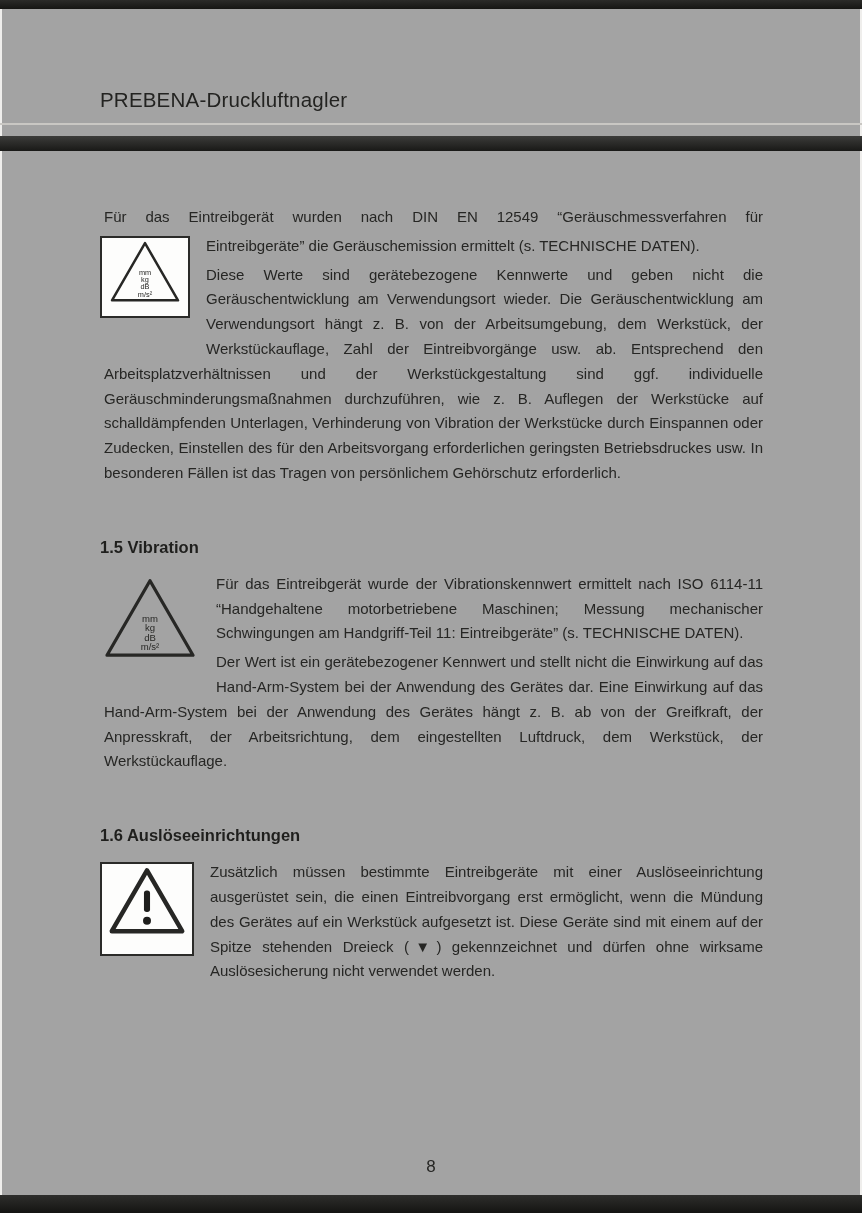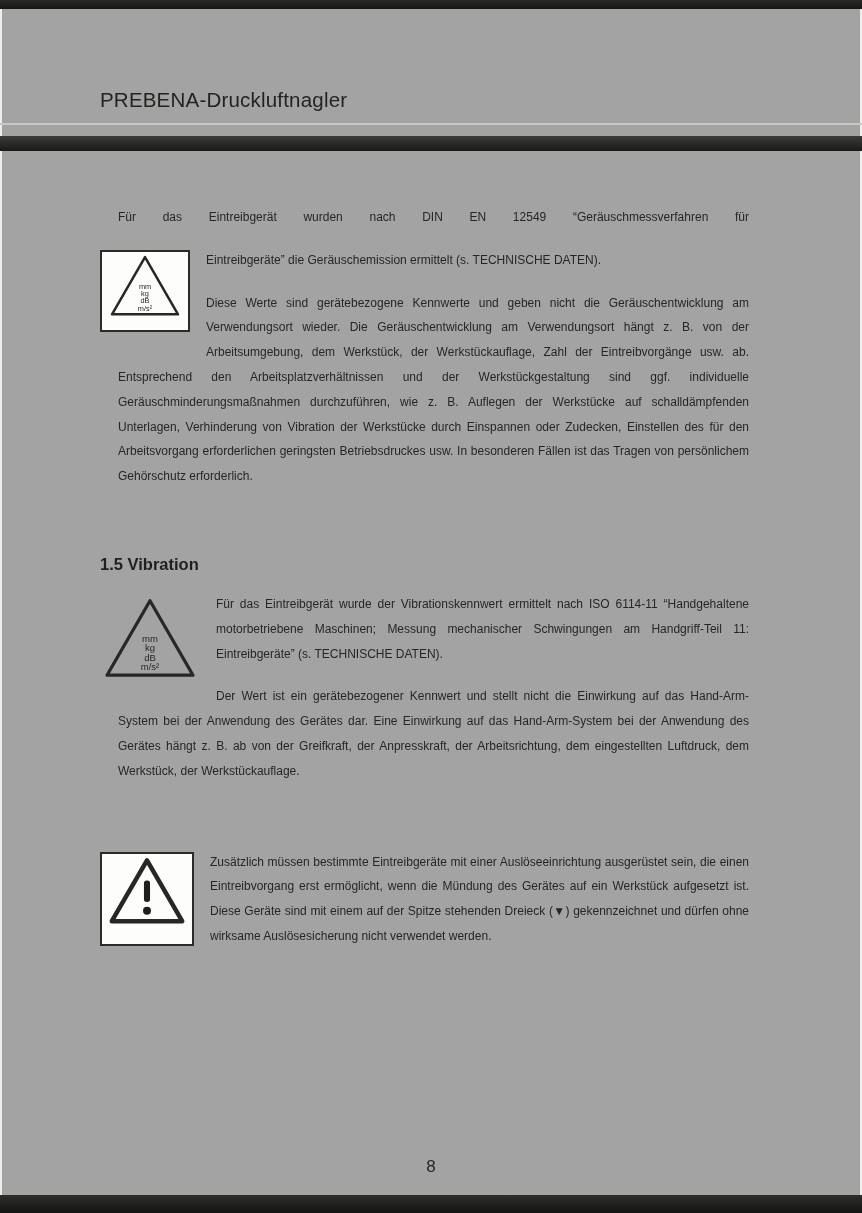--- a/index.html
+++ b/index.html
@@ -43,22 +43,22 @@
   .main { padding: 0 95px 0 100px; color: #262624; }
   .sec { margin-top: 54px; }
   .sec + .sec { margin-top: 48px; }
   .sec-heading {
     margin: 0 0 15px 0;
     font-size: 16.5px;
     font-weight: bold;
     color: #1f1f1d;
   }
   .para {
-    margin: 18px;
-    font-size: 12px;
+    margin: 4px;
+    font-size: 15px;
     line-height: 24.8px;
     text-align: justify;
     hyphens: auto;
     color: #262624;
   }
   .lead { text-align-last: justify; }
   .flow::after { content: ""; display: block; clear: both; }
   .icon-float { float: left; margin: 2px 16px 20px 0; }
   .icon-box {
     display: flex; justify-content: center;
@@ -132,20 +132,21 @@
             <text class="tri-text" x="50" y="70" font-size="10" text-anchor="middle">dB</text>
             <text class="tri-text" x="50" y="80" font-size="10" text-anchor="middle">m/s²</text>
           </svg>
         </div>
         <p class="para">Für das Eintreibgerät wurde der Vibrationskennwert ermittelt nach ISO 6114-11 “Handgehaltene motorbetriebene Maschinen; Messung mechanischer Schwingungen am Handgriff-Teil 11: Eintreibgeräte” (s. TECHNISCHE DATEN).</p>
         <p class="para">Der Wert ist ein gerätebezogener Kennwert und stellt nicht die Einwirkung auf das Hand-Arm-System bei der Anwendung des Gerätes dar. Eine Einwirkung auf das Hand-Arm-System bei der Anwendung des Gerätes hängt z. B. ab von der Greifkraft, der Anpresskraft, der Arbeitsrichtung, dem eingestellten Luftdruck, dem Werkstück, der Werkstückauflage.</p>
       </div>
     </section>
 
     <section class="sec">
+      <h2 class="sec-heading">1.6 Auslöseeinrichtungen</h2>
       <div class="flow">
         <div class="icon-float icon-box box-warning">
           <svg width="80" height="72" viewBox="0 0 100 90" aria-hidden="true">
             <polygon class="tri-outline thick" points="50,8 94,84 6,84"></polygon>
             <rect class="excl-shape" x="46.2" y="33" width="7.6" height="27" rx="3.4"></rect>
             <circle class="excl-shape" cx="50" cy="71" r="5"></circle>
           </svg>
         </div>
         <p class="para">Zusätzlich müssen bestimmte Eintreibgeräte mit einer Auslöseeinrichtung ausgerüstet sein, die einen Eintreibvorgang erst ermöglicht, wenn die Mündung des Gerätes auf ein Werkstück aufgesetzt ist. Diese Geräte sind mit einem auf der Spitze stehenden Dreieck (▼) gekennzeichnet und dürfen ohne wirksame Auslösesicherung nicht verwendet werden.</p>
       </div>

